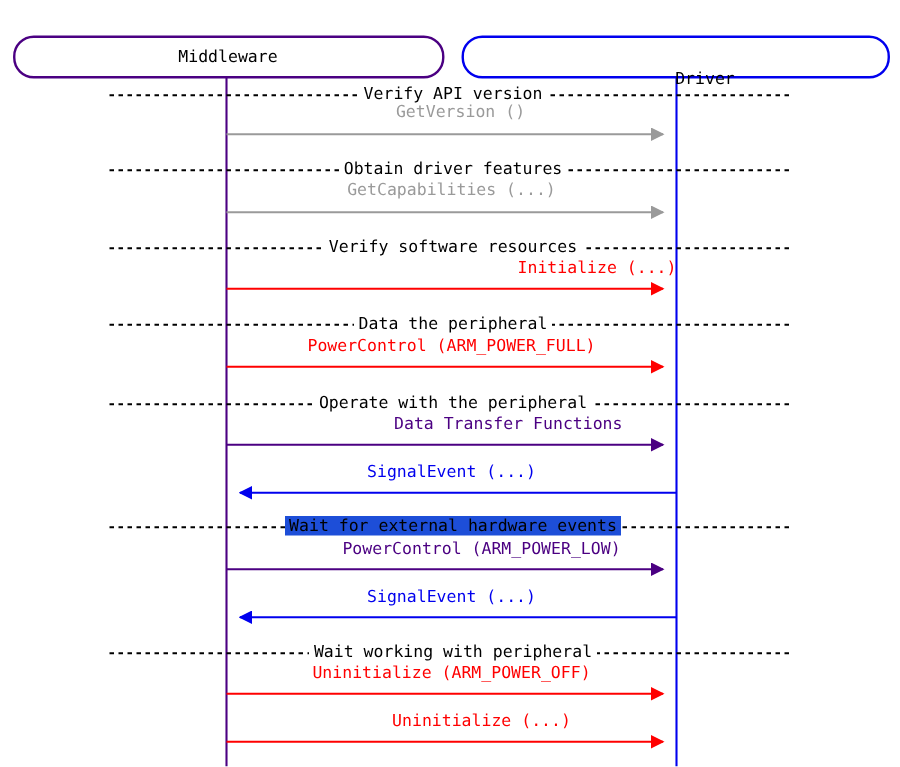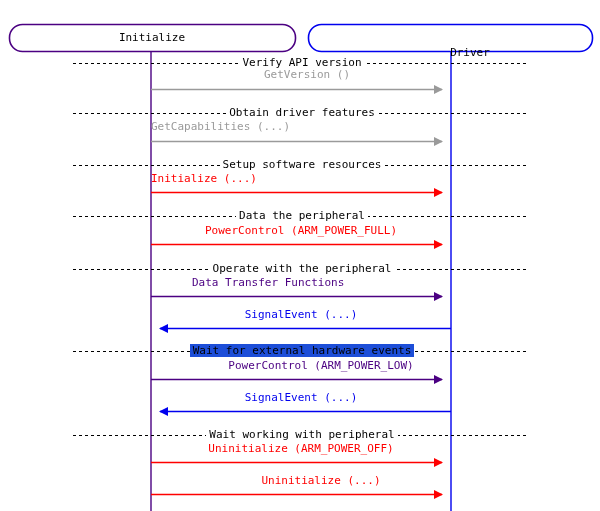--- a/index.html
+++ b/index.html
@@ -84,32 +84,32 @@
       <line x1="151" y1="296.5" x2="442" y2="296.5" stroke="#4B0082" stroke-width="1.3" marker-end="url(#ah-4B0082-right)"></line>
       <line x1="451" y1="328.5" x2="160" y2="328.5" stroke="#0000EE" stroke-width="1.3" marker-end="url(#ah-0000EE-left)"></line>
       <line x1="73" y1="351.5" x2="527" y2="351.5" stroke="#000000" stroke-width="1.2" stroke-dasharray="3 3"></line>
       <line x1="151" y1="379.5" x2="442" y2="379.5" stroke="#4B0082" stroke-width="1.3" marker-end="url(#ah-4B0082-right)"></line>
       <line x1="451" y1="411.5" x2="160" y2="411.5" stroke="#0000EE" stroke-width="1.3" marker-end="url(#ah-0000EE-left)"></line>
       <line x1="73" y1="435.5" x2="527" y2="435.5" stroke="#000000" stroke-width="1.2" stroke-dasharray="3 3"></line>
       <line x1="151" y1="462.5" x2="442" y2="462.5" stroke="#FF0000" stroke-width="1.3" marker-end="url(#ah-FF0000-right)"></line>
       <line x1="151" y1="494.5" x2="442" y2="494.5" stroke="#FF0000" stroke-width="1.3" marker-end="url(#ah-FF0000-right)"></line>
     </svg>
   <div id="labels">
-      <div class="lifeline-box-label" style="left: 9px; top: 31.5px; width: 286px;">Initialize</div>
+      <div class="lifeline-box-label" style="left: 9px; top: 31.5px; width: 286px;">Middleware</div>
       <div class="lifeline-box-label" style="left: 308px; top: 47px; width: 284px; padding-left: 20px;">Driver</div>
       <div class="note-label" style="top: 57px; left: 0px; width: 600px; text-align: center; background: transparent;"><span style="background: rgb(255, 255, 255); padding: 0px 3px;">Verify API version</span></div>
       <div class="msg-label" style="top: 69px; left: 151px; width: 312px; text-align: center; color: rgb(154, 154, 154);">GetVersion ()</div>
       <div class="note-label" style="top: 107px; left: 0px; width: 600px; text-align: center; background: transparent;"><span style="background: rgb(255, 255, 255); padding: 0px 3px;">Obtain driver features</span></div>
-      <div class="msg-label" style="top: 121px; left: 151px; width: 300px; color: rgb(154, 154, 154);">GetCapabilities (...)</div>
-      <div class="note-label" style="top: 159px; left: 0px; width: 600px; text-align: center; background: transparent;"><span style="background: rgb(255, 255, 255); padding: 0px 3px;">Setup software resources</span></div>
-      <div class="msg-label" style="top: 173px; left: 151px; width: 300px; text-align: left; color: rgb(255, 0, 0);">Initialize (...)</div>
+      <div class="msg-label" style="top: 121px; left: 151px; width: 300px; text-align: center; color: rgb(154, 154, 154);">GetCapabilities (...)</div>
+      <div class="note-label" style="top: 159px; left: 0px; width: 600px; text-align: center; background: transparent;"><span style="background: rgb(255, 255, 255); padding: 0px 3px;">Verify software resources</span></div>
+      <div class="msg-label" style="top: 173px; left: 151px; width: 300px; text-align: right; color: rgb(255, 0, 0);">Initialize (...)</div>
       <div class="note-label" style="top: 210px; left: 0px; width: 600px; text-align: center; background: transparent;"><span style="background: rgb(255, 255, 255); padding: 0px 3px;">Data the peripheral</span></div>
       <div class="msg-label" style="top: 225px; left: 151px; width: 300px; text-align: center; color: rgb(255, 0, 0);">PowerControl (ARM_POWER_FULL)</div>
       <div class="note-label" style="top: 263px; left: 0px; width: 600px; text-align: center; background: transparent;"><span style="background: rgb(255, 255, 255); padding: 0px 3px;">Operate with the peripheral</span></div>
-      <div class="msg-label" style="top: 277px; left: 151px; width: 264px; text-align: left; color: rgb(75, 0, 130); padding-left: 41px;">Data Transfer Functions</div>
+      <div class="msg-label" style="top: 277px; left: 151px; width: 264px; text-align: right; color: rgb(75, 0, 130);">Data Transfer Functions</div>
       <div class="msg-label" style="top: 309px; left: 151px; width: 300px; text-align: center; color: rgb(0, 0, 238);">SignalEvent (...)</div>
       <div class="note-label" style="top: 345px; left: 0px; width: 600px; text-align: center; background: transparent;"><span style="background: #1d4ed8; padding: 0px 3px;">Wait for external hardware events</span></div>
       <div class="msg-label" style="top: 360px; left: 151px; width: 340px; text-align: center; color: rgb(75, 0, 130);">PowerControl (ARM_POWER_LOW)</div>
       <div class="msg-label" style="top: 392px; left: 151px; width: 300px; text-align: center; color: rgb(0, 0, 238);">SignalEvent (...)</div>
       <div class="note-label" style="top: 429px; left: 0px; width: 600px; text-align: center; background: transparent;"><span style="background: rgb(255, 255, 255); padding: 0px 3px;">Wait working with peripheral</span></div>
       <div class="msg-label" style="top: 443px; left: 151px; width: 300px; text-align: center; color: rgb(255, 0, 0);">Uninitialize (ARM_POWER_OFF)</div>
       <div class="msg-label" style="top: 475px; left: 151px; width: 300px; text-align: center; color: rgb(255, 0, 0); margin-left: 20px;">Uninitialize (...)</div>
     </div>
 </div>
 

